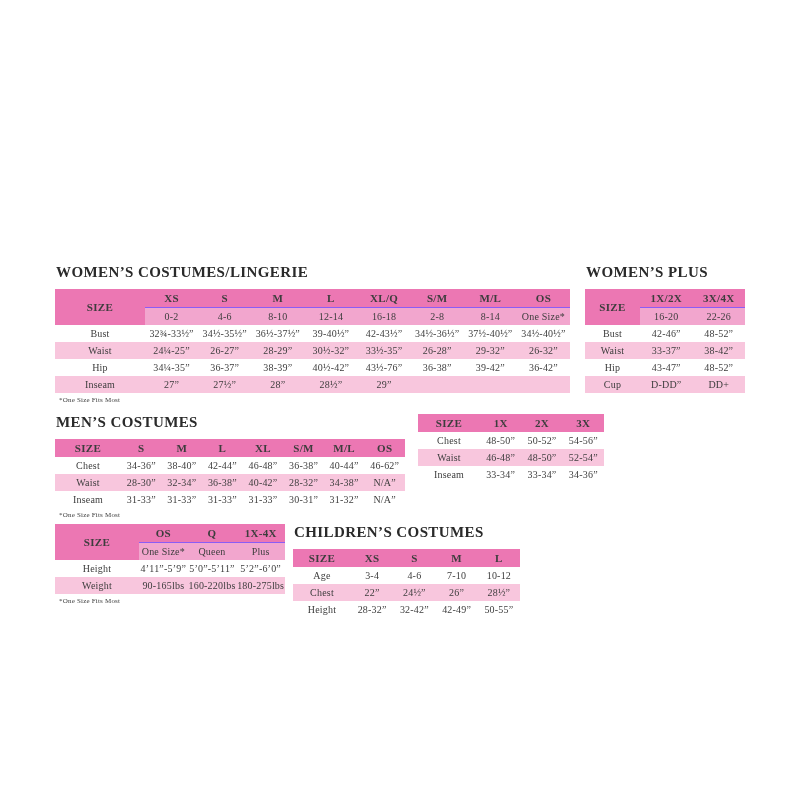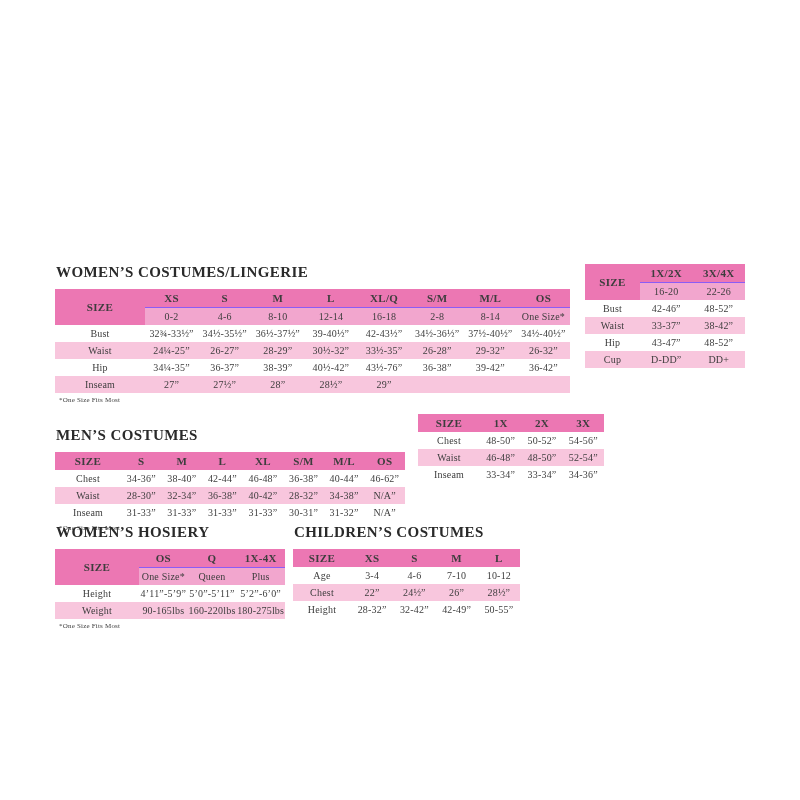--- a/index.html
+++ b/index.html
@@ -93,20 +93,21 @@
         <td></td>
         <td></td>
         <td></td>
       </tr>
       </tbody>
     </table>
     <div class="fn">*One Size Fits Most</div>
   </div>
 
   <div class="sec" style="left:585px;top:228px">
+    <div class="title">WOMEN’S PLUS</div>
     <table class="szt" style="width:160px">
       <colgroup>
           <col style="width:55px">
         </colgroup>
       <tbody>
       <tr class="hd1">
         <td class="sizecell" rowspan="2">SIZE</td>
         <td>1X/2X</td>
         <td>3X/4X</td>
       </tr>
@@ -131,21 +132,21 @@
       </tr>
       <tr class="rp">
         <td class="rl">Cup</td>
         <td>D-DD”</td>
         <td>DD+</td>
       </tr>
       </tbody>
     </table>
   </div>
 
-  <div class="sec" style="left:55px;top:391px">
+  <div class="sec" style="left:55px;top:378px">
     <div class="title">MEN’S COSTUMES</div>
     <table class="szt" style="width:350px">
       <colgroup>
           <col style="width:66px">
         </colgroup>
       <tbody>
       <tr class="hd1">
         <td class="sizecell">SIZE</td>
         <td>S</td>
         <td>M</td>
@@ -218,21 +219,20 @@
         <td class="rl">Inseam</td>
         <td>33-34”</td>
         <td>33-34”</td>
         <td>34-36”</td>
       </tr>
       </tbody>
     </table>
   </div>
 
   <div class="sec" style="left:55px;top:488px">
-    <div class="title">WOMEN’S HOSIERY</div>
     <table class="szt" style="width:230px">
       <colgroup>
           <col style="width:84px">
         </colgroup>
       <tbody>
       <tr class="hd1">
         <td class="sizecell" rowspan="2">SIZE</td>
         <td>OS</td>
         <td>Q</td>
         <td>1X-4X</td>

